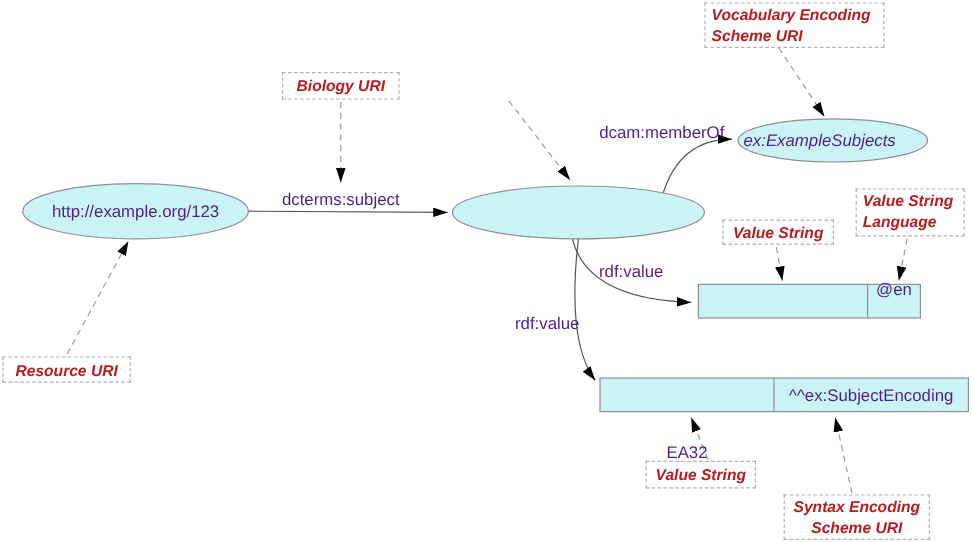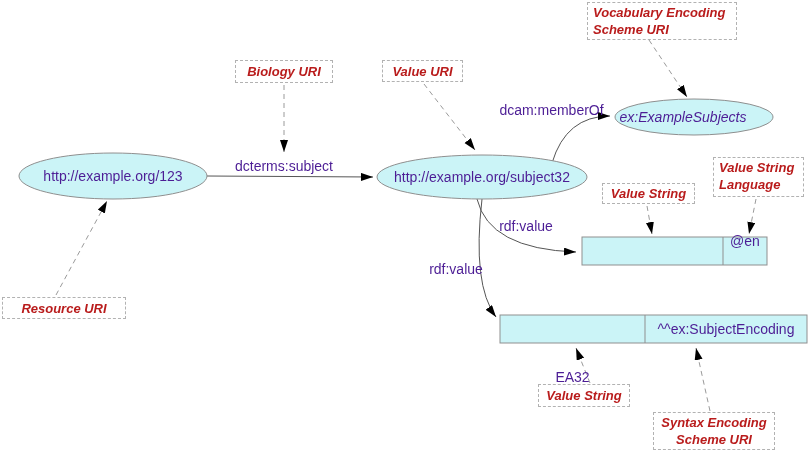--- a/index.html
+++ b/index.html
@@ -73,34 +73,32 @@
     <ellipse cx="482" cy="177" rx="105" ry="22" fill="#cbf4f7" stroke="#8f8f8f" stroke-width="1"></ellipse>
     <ellipse cx="694" cy="117" rx="79" ry="18" fill="#cbf4f7" stroke="#8f8f8f" stroke-width="1"></ellipse>
 
     <rect x="582" y="237" width="185" height="28" fill="#cbf4f7" stroke="#8f8f8f" stroke-width="1"></rect>
     <line x1="723" y1="237" x2="723" y2="265" stroke="#8f8f8f" stroke-width="1"></line>
     <rect x="500" y="315" width="307" height="28" fill="#cbf4f7" stroke="#8f8f8f" stroke-width="1"></rect>
     <line x1="645" y1="315" x2="645" y2="343" stroke="#8f8f8f" stroke-width="1"></line>
   </svg>
 
   <div class="lbl" style="left:25px; top:165px; width:176px; height:22px;">http://example.org/123</div>
-  <div class="lbl" style="left:382px; top:166px; width:200px; height:22px;">http://example.org/subject32</div>
   <div class="lbl" style="left:617px; top:106px; width:132px; height:22px;font-style:italic;">ex:ExampleSubjects</div>
 
   <div class="lbl" style="left:226px; top:156px; width:116px; height:19px;">dcterms:subject</div>
   <div class="lbl" style="left:494px; top:100px; width:115px; height:19px;">dcam:memberOf</div>
   <div class="lbl" style="left:494px; top:217px; width:64px; height:18px;">rdf:value</div>
   <div class="lbl" style="left:424px; top:260px; width:64px; height:18px;">rdf:value</div>
 
   <div class="lbl" style="left:724px; top:228px; width:42px; height:26px;">@en</div>
   <div class="lbl" style="left:501px; top:316px; width:143px; height:26px;margin-top:48px;">EA32</div>
   <div class="lbl" style="left:646px; top:316px; width:160px; height:26px;">^^ex:SubjectEncoding</div>
 
-  <div class="ann center" style="left:2px; top:297px; width:124px; height:22px;">Resource URI</div>
+  <div class="ann center" style="left:2px; top:297px; width:107px; height:22px;">Resource URI</div>
   <div class="ann center" style="left:235px; top:60px; width:98px; height:23px;">Biology URI</div>
-  <div class="ann center" style="left:382px; top:60px; width:81px; height:22px;">Value URI</div>
   <div class="ann multi" style="left:587px; top:2px; width:150px; height:38px;">Vocabulary Encoding Scheme URI</div>
   <div class="ann center" style="left:602px; top:183px; width:93px; height:21px;">Value String</div>
   <div class="ann multi" style="left:713px; top:157px; width:91px; height:40px;">Value String Language</div>
   <div class="ann center" style="left:538px; top:384px; width:92px; height:23px;">Value String</div>
   <div class="ann multi" style="left:653px; top:412px; width:122px; height:38px;text-align:center;">Syntax Encoding Scheme URI</div>
 
 </div>
 
 </body></html>

